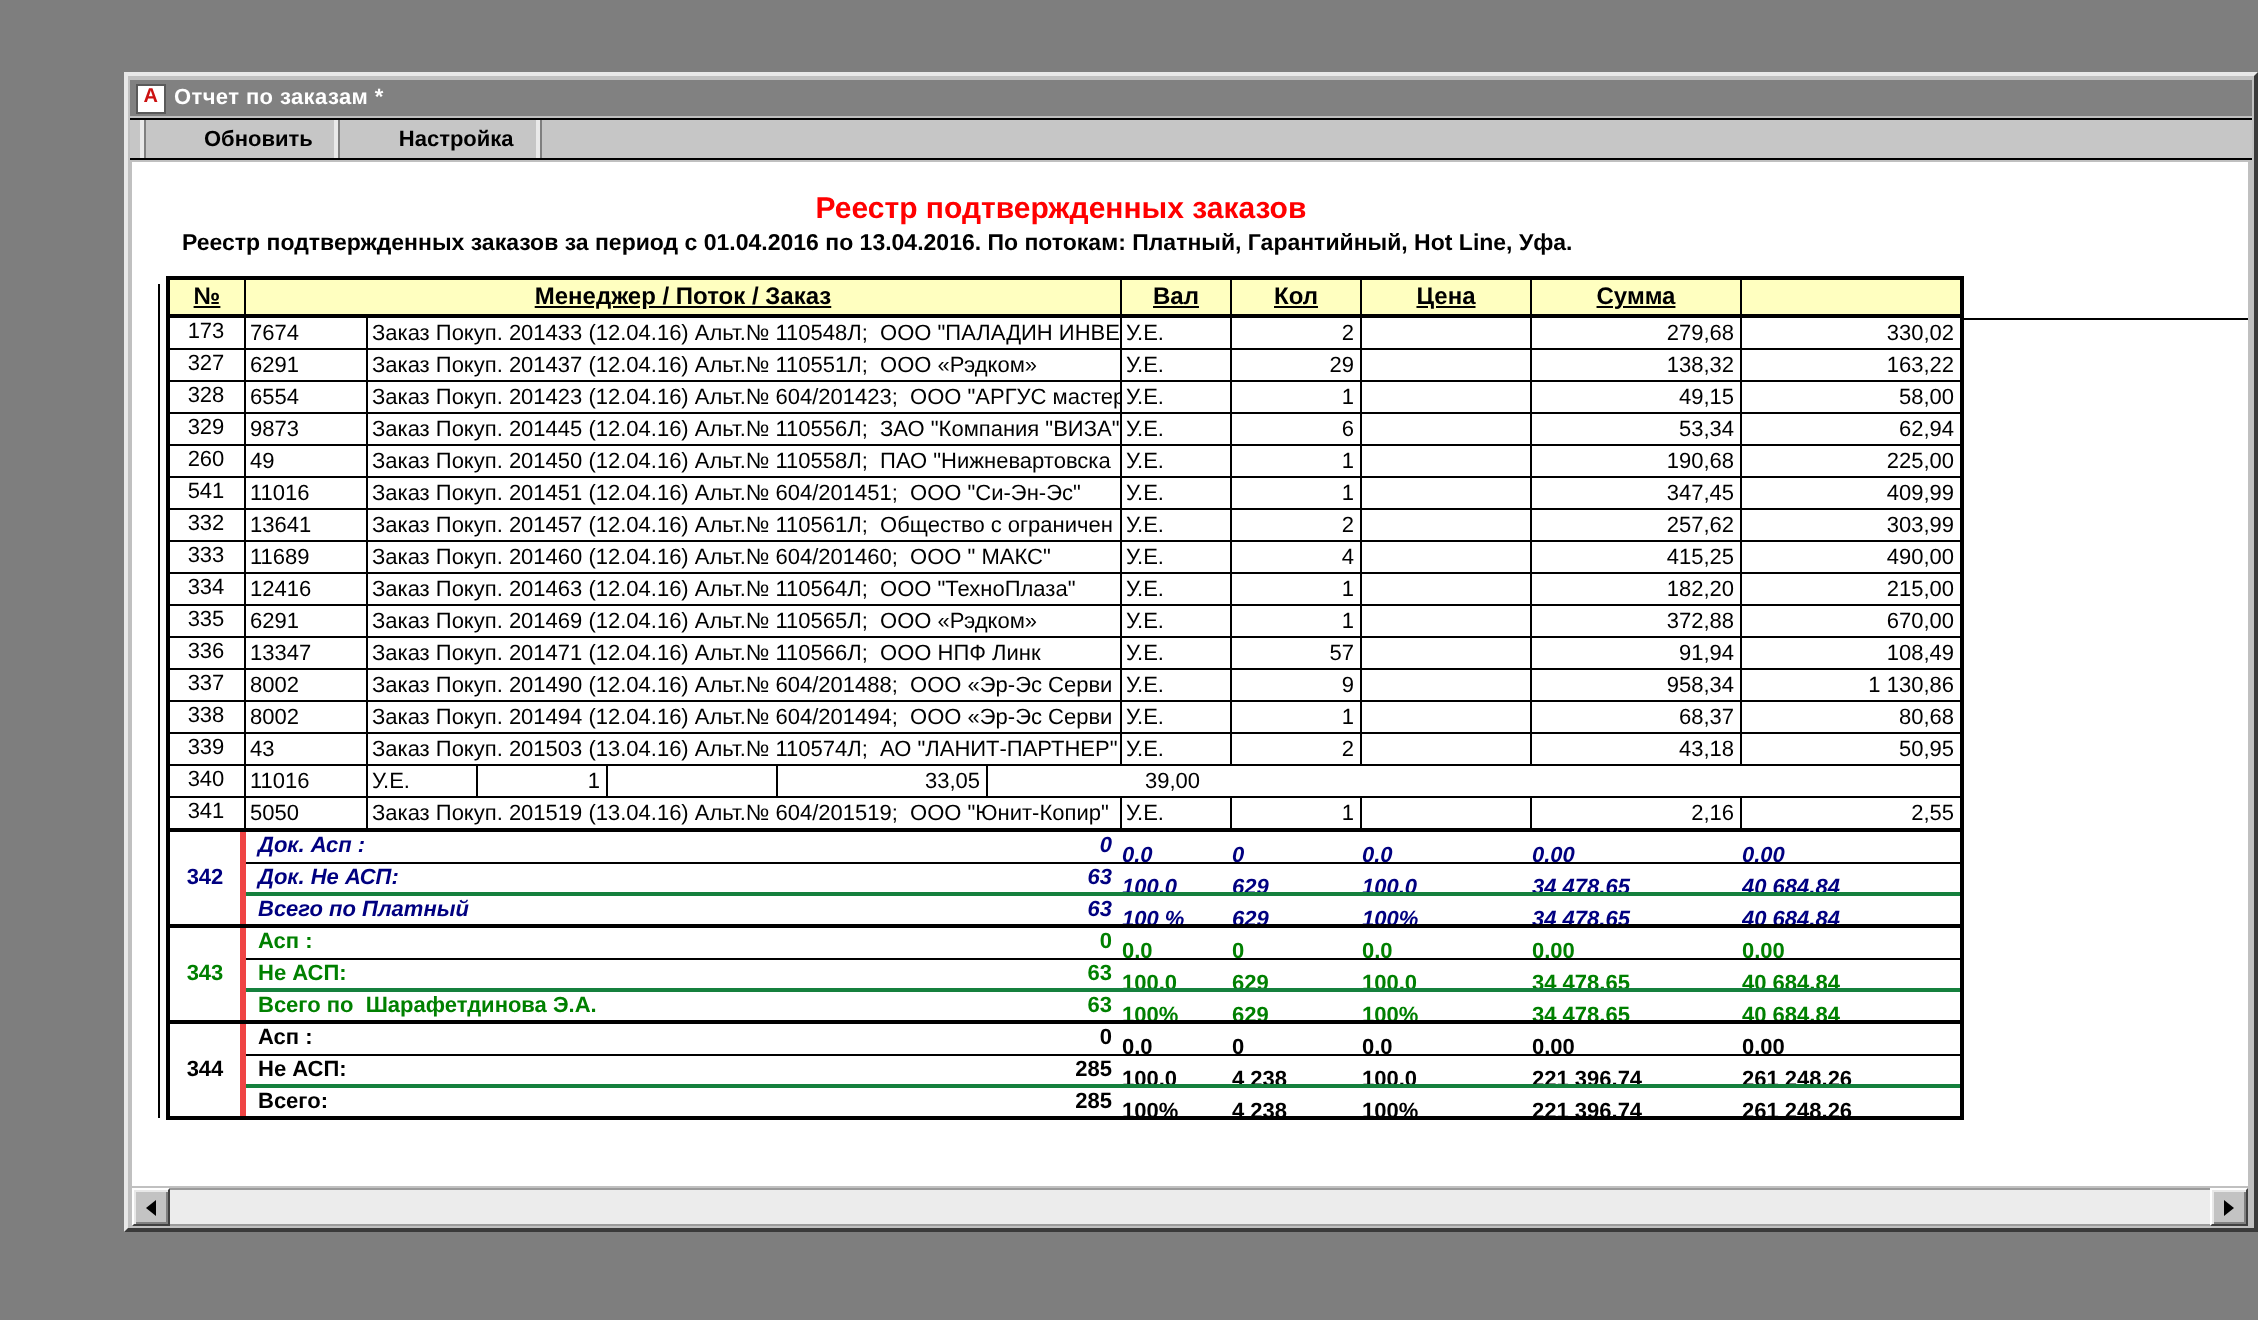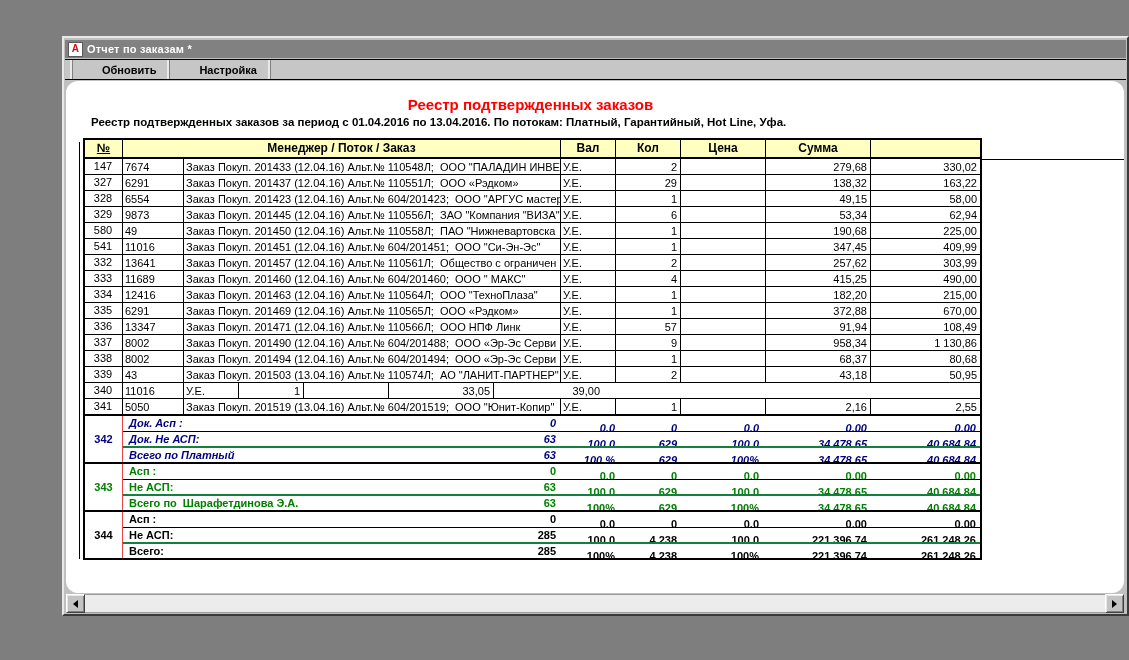--- a/index.html
+++ b/index.html
@@ -7,52 +7,52 @@
   .window{position:absolute;left:62px;top:36px;width:1063px;height:576px;background:#c0c0c0;
     border-top:2px solid #e8e8e8;border-left:2px solid #e8e8e8;border-right:2px solid #3a3a3a;border-bottom:2px solid #3a3a3a;}
   .titlebar{height:18px;margin:2px 1px 1px 1px;background:#818181;color:#ffffff;display:flex;align-items:center;gap:4px;
     font-size:11px;font-weight:bold;padding-left:3px;letter-spacing:.2px;}
   .titlebar-icon{width:13px;height:13px;background:#ffffff;border:1px solid #5a5a5a;color:#cc1111;font-weight:bold;
     font-size:10px;line-height:12px;text-align:center;flex:0 0 auto;}
   .toolbar{height:19px;margin:1px 1px 0 1px;background:#c6c6c6;border-top:1px solid #000;border-bottom:1px solid #000;
     display:flex;align-items:stretch;font-size:11px;font-weight:bold;color:#000;}
   .tb-stub{width:7px;border-right:1px solid #7f7f7f;box-shadow:inset -2px 0 0 #e9e9e9;}
   .tb-btn{padding:0 13px;display:flex;align-items:center;border-right:1px solid #7f7f7f;box-shadow:inset -2px 0 0 #e9e9e9;cursor:default;margin-left:16px;}
-  .content{position:absolute;left:2px;right:3px;top:43px;bottom:21px;background:#ffffff;overflow:hidden;border-radius:12px;}
+  .content{position:absolute;left:2px;right:3px;top:43px;bottom:21px;background:#ffffff;overflow:hidden;}
   .report-title{position:absolute;left:17px;width:895px;top:15px;text-align:center;font-size:15px;font-weight:bold;}
   .report-subtitle{position:absolute;left:25px;top:35px;font-size:11.5px;font-weight:bold;color:#000;white-space:pre;}
   .vline{position:absolute;left:13px;top:61px;width:1px;height:417px;background:#000;}
   .hline{position:absolute;left:912px;width:146px;top:78px;height:1px;background:#000;}
 
   .rpt-table{position:absolute;left:17px;top:57px;width:895px;border:2px solid #000;background:#fff;font-size:11px;color:#000;}
   .rpt-table *{box-sizing:border-box;}
   .thead{display:flex;height:19px;border-bottom:2px solid #000;font-weight:bold;font-size:12px;line-height:17px;text-align:center;}
-  .th{border-right:1px solid #000;overflow:hidden;white-space:pre;}
+  .th{border-right:1px solid #000;overflow:hidden;white-space:pre;text-decoration:underline;}
   .th:last-child{border-right:none;}
   .w-no{width:38px;} .w-mgr{width:438px;} .w-val{width:55px;} .w-kol{width:65px;} .w-cena{width:85px;} .w-sum{width:105px;} .w-tot{width:109px;margin-top:20px;}
   .th-no{text-decoration:underline;}
   .trow{display:flex;height:16px;line-height:14px;border-bottom:1px solid #000;}
   .cell{border-right:1px solid #000;overflow:hidden;white-space:pre;padding:1px 3px 0 2px;}
   .c-no{width:38px;text-align:center;padding-top:0;line-height:15px;}
   .c-code{width:61px;}
   .c-text{width:377px;}
   .c-val{width:55px;}
   .c-kol{width:65px;text-align:right;}
   .c-cena{width:85px;}
   .c-sum{width:105px;text-align:right;}
   .c-tot{width:109px;text-align:right;border-right:none;}
   .grp{display:flex;border-top:1px solid #000;font-weight:bold;}
   .grp + .grp{border-top:2px solid #000;}
-  .g-no{width:38px;border-right:1px solid #ef4444;display:flex;align-items:center;justify-content:center;font-style:normal;font-size:11px;}
+  .g-no{width:38px;border-right:3px solid #ef4444;display:flex;align-items:center;justify-content:center;font-style:normal;font-size:11px;}
   .g-rows{width:857px;display:flex;flex-direction:column;}
   .g-sub{display:flex;height:15px;line-height:13px;}
   .g-sub + .g-sub{border-top:1px solid #000;}
   .g-sub.total{border-top:2px solid #15803d;height:16px;}
   .s-label{width:438px;display:flex;justify-content:space-between;padding:1px 5px 0 6px;overflow:hidden;white-space:pre;}
-  .s-cell{padding-top:6px;text-align:right;overflow:hidden;white-space:pre;}
+  .s-cell{padding-top:6px;overflow:hidden;white-space:pre;}
   .s-p1{width:55px;padding-right:1px;}
   .s-v2{width:65px;padding-right:4px;}
   .s-p2{width:85px;padding-right:7px;}
   .s-sum{width:105px;padding-right:4px;}
   .s-tot{width:109px;padding-right:4px;}
 
   .scrollbar{position:absolute;left:2px;right:3px;bottom:2px;height:17px;display:flex;align-items:center;background:#c0c0c0;}
   .sb-btn{width:17px;height:17px;background:#c3c3c3;border:1px solid;border-color:#ffffff #404040 #404040 #ffffff;
     box-shadow:inset 1px 1px 0 #e8e8e8, inset -1px -1px 0 #808080;display:flex;align-items:center;justify-content:center;}
   .sb-track{flex:1;height:17px;background:#ececec;border-top:1px solid #9a9a9a;border-bottom:1px solid #9a9a9a;}
@@ -87,21 +87,21 @@
         <span class="th w-no th-no">№</span>
         <span class="th w-mgr">Менеджер / Поток / Заказ</span>
         <span class="th w-val">Вал</span>
         <span class="th w-kol">Кол</span>
         <span class="th w-cena">Цена</span>
         <span class="th w-sum">Сумма</span>
         <span class="th w-tot">Всего</span>
       </div>
       <div>
           <div class="trow">
-    <span class="cell c-no">147</span>
+    <span class="cell c-no">173</span>
     <span class="cell c-code">7674</span>
     <span class="cell c-text">Заказ Покуп. 201433 (12.04.16) Альт.№ 110548Л;  ООО "ПАЛАДИН ИНВЕСТ"</span>
     <span class="cell c-val">У.Е.</span>
     <span class="cell c-kol">2</span>
     <span class="cell c-cena"></span>
     <span class="cell c-sum">279,68</span>
     <span class="cell c-tot">330,02</span>
   </div>
           <div class="trow">
     <span class="cell c-no">327</span>
@@ -127,21 +127,21 @@
     <span class="cell c-no">329</span>
     <span class="cell c-code">9873</span>
     <span class="cell c-text">Заказ Покуп. 201445 (12.04.16) Альт.№ 110556Л;  ЗАО "Компания "ВИЗА"</span>
     <span class="cell c-val">У.Е.</span>
     <span class="cell c-kol">6</span>
     <span class="cell c-cena"></span>
     <span class="cell c-sum">53,34</span>
     <span class="cell c-tot">62,94</span>
   </div>
           <div class="trow">
-    <span class="cell c-no">580</span>
+    <span class="cell c-no">260</span>
     <span class="cell c-code">49</span>
     <span class="cell c-text">Заказ Покуп. 201450 (12.04.16) Альт.№ 110558Л;  ПАО "Нижневартовска</span>
     <span class="cell c-val">У.Е.</span>
     <span class="cell c-kol">1</span>
     <span class="cell c-cena"></span>
     <span class="cell c-sum">190,68</span>
     <span class="cell c-tot">225,00</span>
   </div>
           <div class="trow">
     <span class="cell c-no">541</span>

